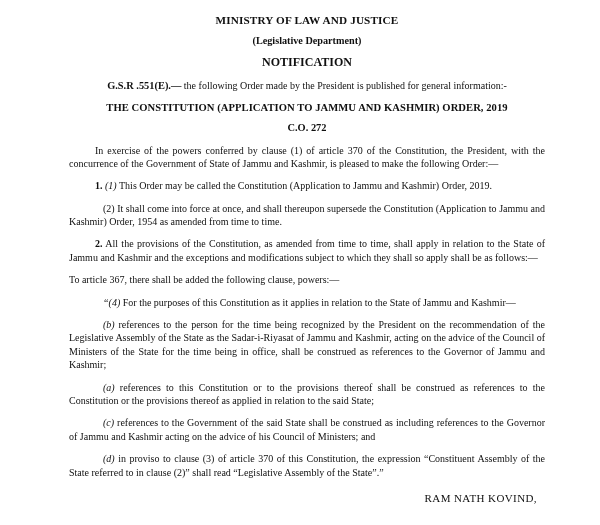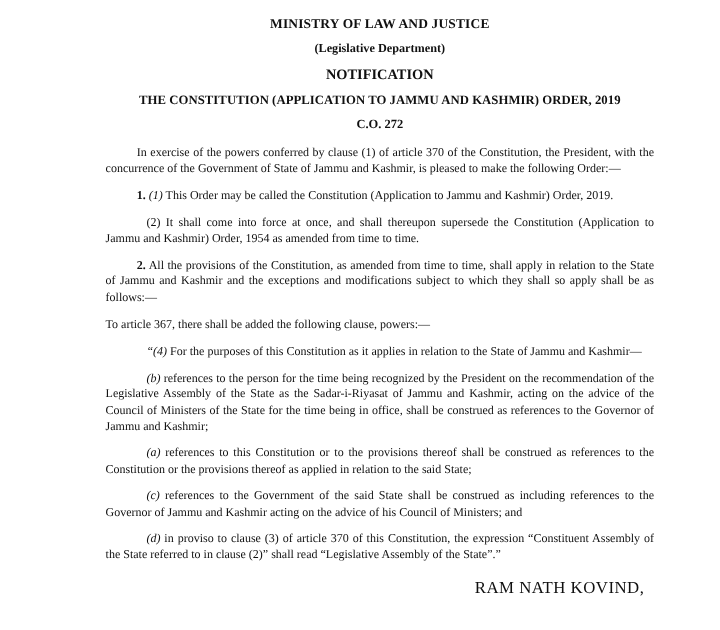--- a/index.html
+++ b/index.html
@@ -14,21 +14,21 @@
     overflow: hidden;
     font-family: "Liberation Serif", "DejaVu Serif", serif;
     color: #101010;
     -webkit-font-smoothing: antialiased;
   }
   .page {
     position: relative;
     width: 600px;
     height: 525px;
     box-sizing: border-box;
-    padding: 14px 55px 0 88px;
+    padding: 14px 55px 0 69px;
   }
 
   
   .ctr { text-align: center; }
   .h-ministry {
     font-size: 11.2px;
     font-weight: bold;
     letter-spacing: 0.15px;
     margin: 0 0 9px 0;
   }
@@ -81,35 +81,36 @@
     hyphens: none;
   }
   p.body.noindent { text-indent: 0; }
   p.body.indent-lg { text-indent: 34px; }
   p.body b { font-weight: bold; }
   p.body i { font-style: italic; }
 
   
   .sig-name {
     text-align: right;
-    font-size: 14px;
+    font-size: 11px;
     margin: 13px 0 0 0;
     letter-spacing: 0.4px;
     padding-right: 8px;
   }
 </style>
 </head>
 <body>
 
 <div class="page">
 
   <div class="ctr h-ministry">MINISTRY OF LAW AND JUSTICE</div>
   <div class="ctr h-dept">(Legislative Department)</div>
   <div class="ctr h-notification">NOTIFICATION</div>
 
+  <div class="gsr-line"><span class="gsr-num">G.S.R .551(E).—</span><span> the following Order made by the President is published for general information:-</span></div>
 
   <div class="ctr h-order-title">THE CONSTITUTION (APPLICATION TO JAMMU AND KASHMIR) ORDER, 2019</div>
   <div class="ctr h-co">C.O. 272</div>
 
   <p class="body">In exercise of the powers conferred by clause (1) of article 370 of the Constitution, the President, with the concurrence of the Government of State of Jammu and Kashmir, is pleased to make the following Order:—</p>
 
   <p class="body"><b>1.</b> <i>(1)</i><span> This Order may be called the Constitution (Application to Jammu and Kashmir) Order, 2019.</span></p>
 
   <p class="body indent-lg"><span>(2)</span><span>  It shall come into force at once, and shall thereupon supersede the Constitution (Application to Jammu and Kashmir) Order, 1954 as amended from time to time.</span></p>
 

